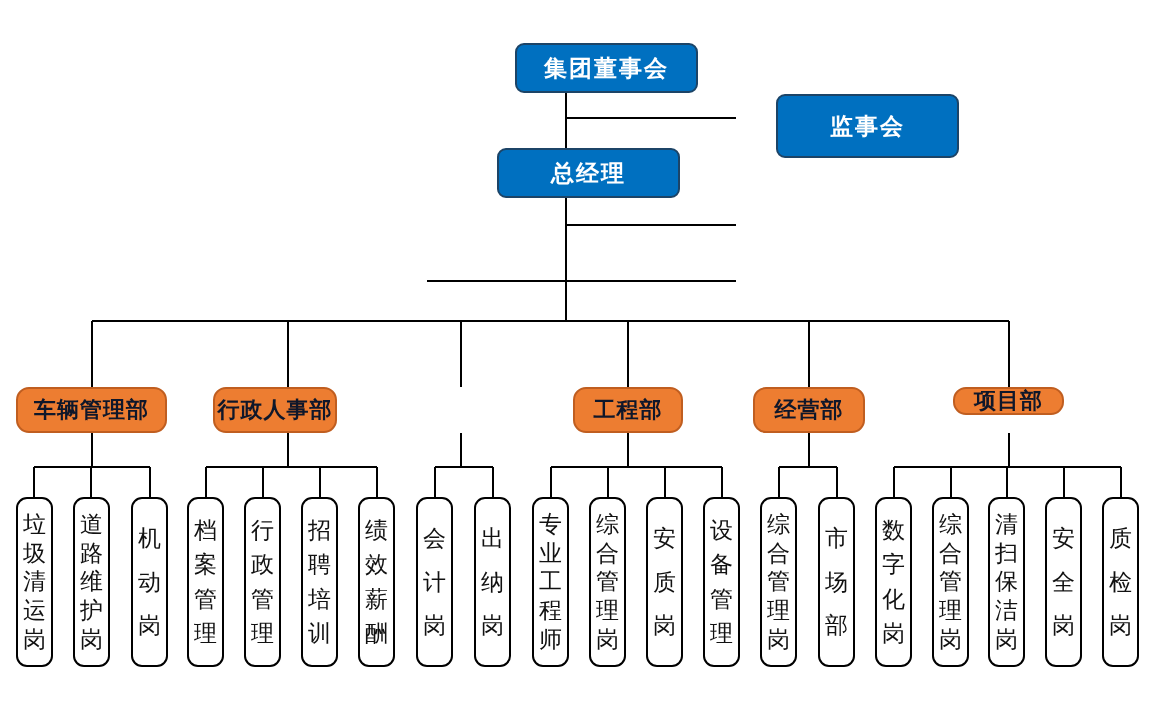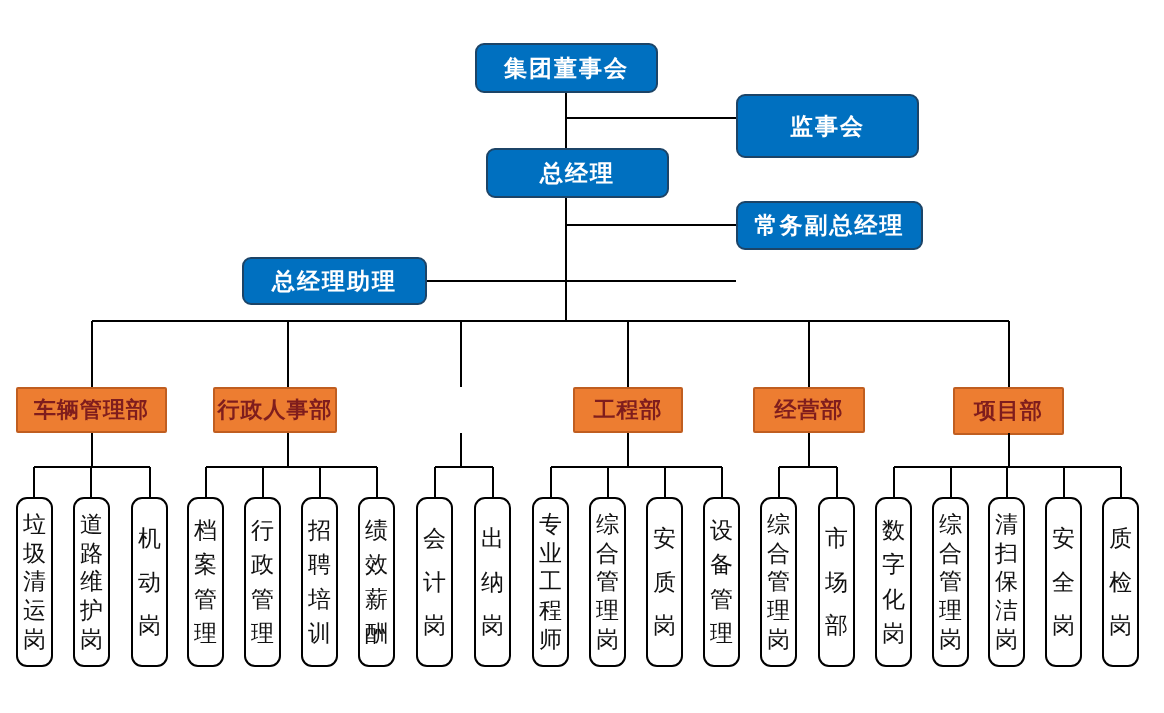--- a/index.html
+++ b/index.html
@@ -10,26 +10,26 @@
   }
   .node{
     position:absolute;box-sizing:border-box;
     display:flex;align-items:center;justify-content:center;
     text-align:center;white-space:nowrap;
   }
   .exec{
     background:var(--blue-fill,#0070C0);
     border:2px solid var(--blue-border,#1C4467);
     border-radius:9px;color:#ffffff;font-weight:bold;
-    font-size:23px;letter-spacing:2px;
+    font-size:23px;letter-spacing:2px;margin-left:40px;
   }
   .dept{
     background:var(--orange-fill,#ED7D31);
     border:2px solid var(--orange-border,#C05E20);
-    border-radius:2px;color:#7f1d1d;font-weight:bold;
+    border-radius:13px;color:#0f172a;font-weight:bold;
     font-size:22px;letter-spacing:1px;
   }
   .post{
     background:var(--post-fill,#ffffff);
     border:2px solid var(--post-border,#000000);
     border-radius:11px;color:#111111;
     font-size:23px;
     display:flex;flex-direction:column;align-items:center;
     justify-content:space-evenly;padding:8px 0;
   }
@@ -38,29 +38,27 @@
   .line.h{height:1.5px;}
   .line.v{width:1.5px;}
 </style>
 </head>
 <body>
 
 <div id="canvas" style="--blue-fill: #0070C0; --blue-border: #1C4467; --orange-fill: #ED7D31; --orange-border: #C05E20; --post-fill: #FFFFFF; --post-border: #000000; --line-color: #000000;">
 
   <div class="node exec" style="left:475px;top:43px;width:183px;height:50px">集团董事会</div>
   <div class="node exec" style="left:736px;top:94px;width:183px;height:64px">监事会</div>
-  <div class="node exec" style="left:486px;top:148px;width:183px;height:50px">总经理</div>
-  <div class="node exec" style="left:736px;top:201px;width:187px;height:49px">常务副总经理</div>
-  <div class="node exec" style="left:242px;top:257px;width:185px;height:48px">总经理助理</div>
+  <div class="node exec" style="left:457px;top:148px;width:183px;height:50px">总经理</div>
 
   <div class="node dept" style="left:16px;top:387px;width:151px;height:46px">车辆管理部</div>
   <div class="node dept" style="left:213px;top:387px;width:124px;height:46px">行政人事部</div>
   <div class="node dept" style="left:573px;top:387px;width:110px;height:46px">工程部</div>
   <div class="node dept" style="left:753px;top:387px;width:112px;height:46px">经营部</div>
-  <div class="node dept" style="left:953px;top:387px;width:111px;height:48px">项目部</div>
+  <div class="node dept" style="left:953px;top:387px;width:111px;height:28px">项目部</div>
 
   <div class="node post" style="left:16px;top:497px;width:37px;height:170px">
       <span class="vchar">垃</span>
       <span class="vchar">圾</span>
       <span class="vchar">清</span>
       <span class="vchar">运</span>
       <span class="vchar">岗</span>
     </div>
   <div class="node post" style="left:73px;top:497px;width:37px;height:170px">
       <span class="vchar">道</span>

